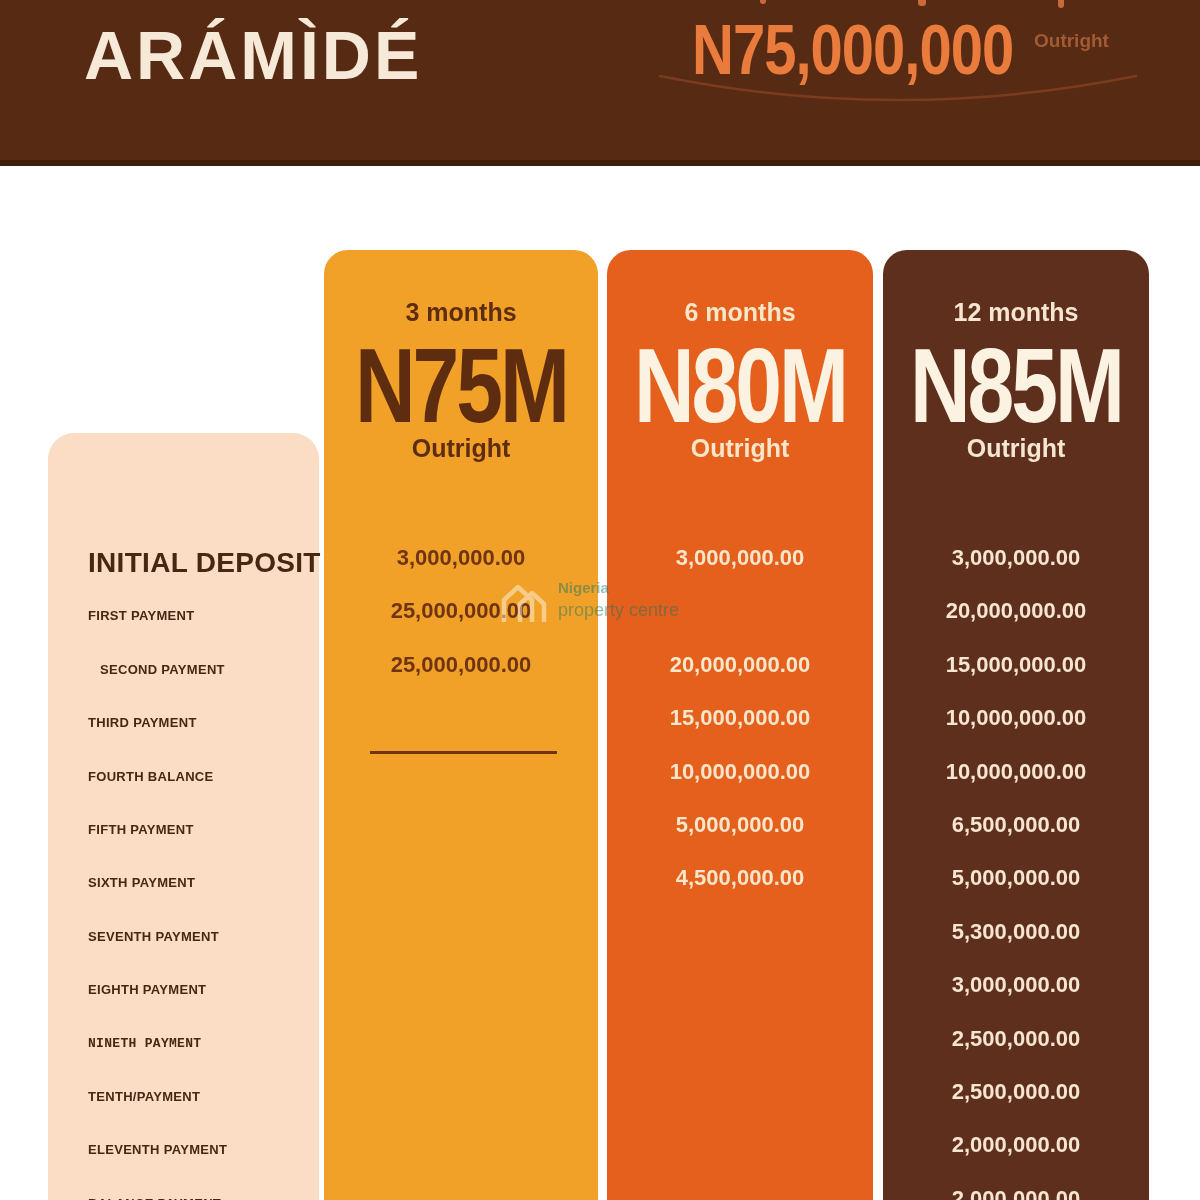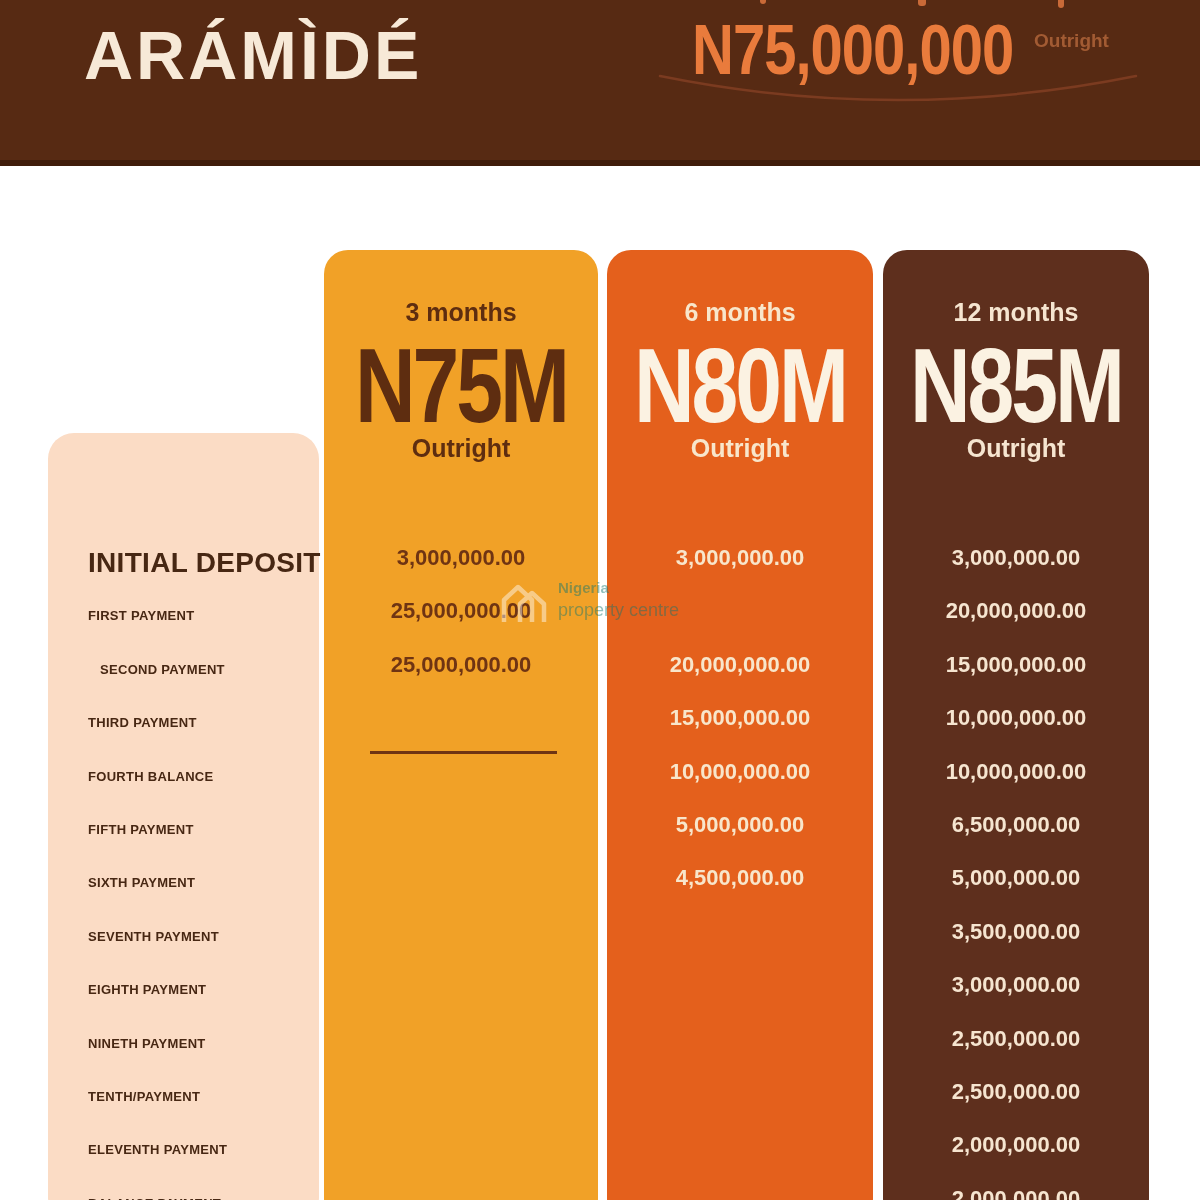--- a/index.html
+++ b/index.html
@@ -61,21 +61,21 @@
   .divider{position:absolute;left:46px;top:501px;width:187px;height:3px;background:#6F3413;}
 
   
   .vr0{top:293px;}  .vr1{top:346px;}  .vr2{top:400px;}  .vr3{top:453px;}
   .vr4{top:507px;}  .vr5{top:560px;}  .vr6{top:613px;}  .vr7{top:667px;}
   .vr8{top:720px;}  .vr9{top:774px;}  .vr10{top:827px;} .vr11{top:880px;} .vr12{top:934px;}
 
   
   .lr0{top:115px;}  .lr1{top:168px;}  .lr2{top:222px;margin-left:12px;}  .lr3{top:275px;}
   .lr4{top:329px;}  .lr5{top:382px;}  .lr6{top:435px;}  .lr7{top:489px;}
-  .lr8{top:542px;}  .lr9{top:596px;}  .lr10{top:649px;} .lr11{top:702px;} .lr12{top:756px;}
+  .lr8{top:542px;}  .lr9{top:596px;font-family:Liberation Mono, monospace;}  .lr10{top:649px;} .lr11{top:702px;} .lr12{top:756px;}
 
   
   .watermark{position:absolute;left:496px;top:578px;width:230px;height:58px;opacity:.45;color:#0f766e;}
   .wm-icon{position:absolute;left:0;top:2px;}
   .wm-line1{position:absolute;left:62px;top:1px;font-size:15px;font-weight:700;}
   .wm-line2{position:absolute;left:62px;top:22px;font-size:18px;font-weight:400;white-space:nowrap;}
 </style>
 </head>
 <body>
 
@@ -136,21 +136,21 @@
     <div class="plan-duration">12 months</div>
     <div class="plan-price">N85M</div>
     <div class="plan-tag">Outright</div>
     <div class="value-row vr0">3,000,000.00</div>
     <div class="value-row vr1">20,000,000.00</div>
     <div class="value-row vr2">15,000,000.00</div>
     <div class="value-row vr3">10,000,000.00</div>
     <div class="value-row vr4">10,000,000.00</div>
     <div class="value-row vr5">6,500,000.00</div>
     <div class="value-row vr6">5,000,000.00</div>
-    <div class="value-row vr7">3,500,000.00</div>
+    <div class="value-row vr7">5,300,000.00</div>
     <div class="value-row vr8">3,000,000.00</div>
     <div class="value-row vr9">2,500,000.00</div>
     <div class="value-row vr10">2,500,000.00</div>
     <div class="value-row vr11">2,000,000.00</div>
     <div class="value-row vr12">2,000,000.00</div>
   </div>
 
   <div class="watermark">
     <svg class="wm-icon" width="54" height="46" viewBox="0 0 54 46">
       <path d="M8,42 V20 L22,7 L36,20 V42" fill="none" stroke="#ffffff" stroke-width="4.5" stroke-linejoin="round"></path>

